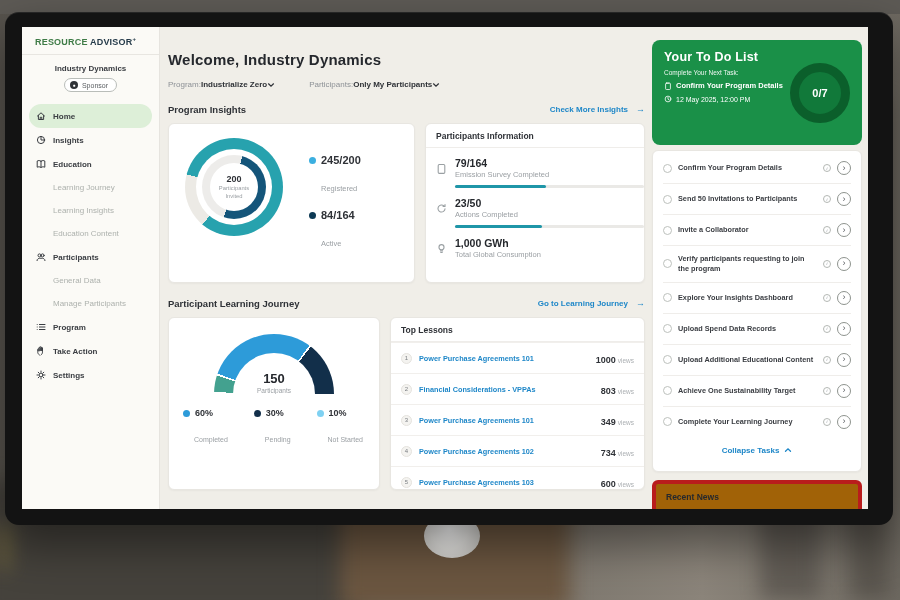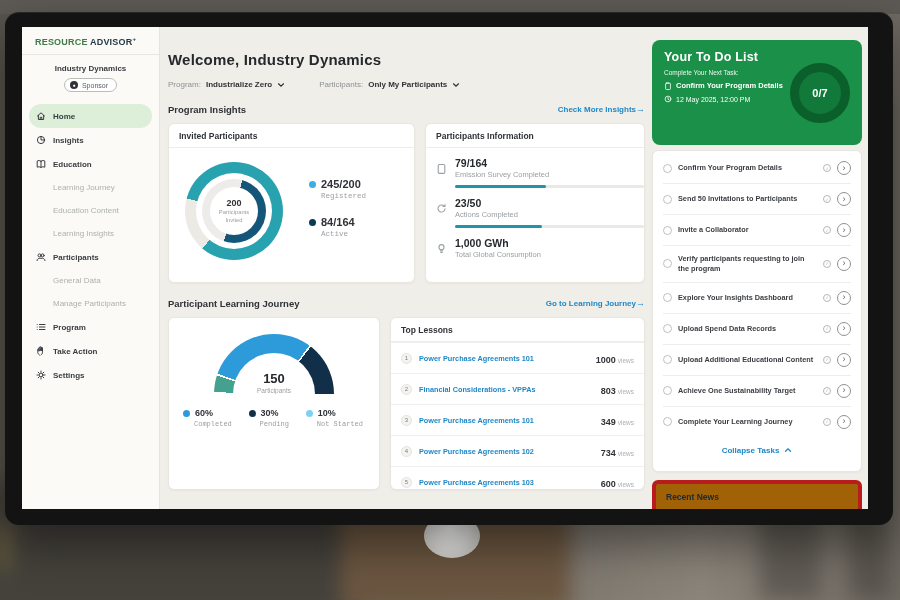--- a/index.html
+++ b/index.html
@@ -33,47 +33,47 @@
   .sb-item { display:flex; align-items:center; gap:7px; height:24px; padding:0 6px 0 14px; font-size:8px; font-weight:bold; color:#3A3D42; cursor:pointer; }
   .sb-item.active { background:#DDEFD8; border-radius:12px; margin:0 7px; padding-left:7px; }
   .sb-sub { height:23px; padding-left:31px; font-size:8px; color:#ADB1AD; display:flex; align-items:center; cursor:pointer; }
   .sb-ico { width:10px; height:10px; display:inline-flex; }
   .sb-ico svg { stroke:#3A3D42; fill:none; stroke-width:1; stroke-linecap:round; stroke-linejoin:round; }
 
   
   .main { position:absolute; left:146px; top:0; width:477px; }
   .welcome { margin-top:24px; font-size:15px; font-weight:bold; color:#25282D; letter-spacing:.2px; }
   .filters { display:flex; gap:34px; margin-top:12px; align-items:center; }
-  .filter { display:flex; align-items:center; gap:5px; font-size:8px; color:#8D9196; cursor:pointer; }
+  .filter { display:flex; align-items:center; font-size:8px; color:#8D9196; cursor:pointer; }
   .filter b { color:#2F3237; }
   .chev { width:8px; height:8px; }
   .chev svg { stroke:#2F3237; fill:none; stroke-width:1.2; stroke-linecap:round; }
   .secrow { display:flex; justify-content:space-between; align-items:center; margin-top:15px; }
   .sectitle { font-size:9.5px; font-weight:bold; color:#2F3237; }
-  .seclink { font-size:8px; font-weight:bold; color:#1E87C8; display:flex; align-items:flex-start; gap:0; cursor:pointer; }
+  .seclink { font-size:8px; font-weight:bold; color:#1E87C8; display:flex; align-items:flex-start; gap:8px; cursor:pointer; }
   .cards { display:flex; gap:10px; margin-top:8px; }
   .card { background:#FFFFFF; border:1px solid #E8E6E1; border-radius:6px; box-shadow:0 1px 2px rgba(0,0,0,.04); }
   .card-h { font-size:8.5px; font-weight:bold; color:#2F3237; padding:7px 10px 6px; border-bottom:1px solid #EFEDEA; }
 
   
   .card-invited { width:247px; height:160px; }
   .inv-body { display:flex; padding:14px 0 0 16px; }
   .donut { position:relative; width:98px; height:98px; border-radius:50%; }
   .d-hole1 { position:absolute; left:11px; top:11px; width:76px; height:76px; border-radius:50%; background:#fff; }
   .d-inner { position:absolute; left:6px; top:6px; width:64px; height:64px; border-radius:50%; }
   .d-hole2 { position:absolute; left:8px; top:8px; width:48px; height:48px; border-radius:50%; background:#fff;
              display:flex; flex-direction:column; align-items:center; justify-content:center; text-align:center; }
   .d-val { font-size:9px; font-weight:bold; color:#2F3237; }
   .d-lab { font-size:5.8px; color:#9A9FA3; margin-top:1px; line-height:1.3; width:40px; }
   .inv-legend { margin:16px 0 0 26px; }
   .lg-item { margin-bottom:16px; }
   .lg-line { display:flex; align-items:center; gap:5px; }
   .lg-dot { width:7px; height:7px; border-radius:50%; }
   .lg-val { font-size:11px; font-weight:bold; color:#2F3237; }
-  .lg-lab { font-size:7.5px; color:#9A9FA3; margin:2px 0 0 12px;font-family:Liberation Mono, monospace; }
+  .lg-lab { font-size:7.5px; color:#9A9FA3; margin:18px 0 0 12px; }
 
   
   .card-info { width:220px; height:160px; }
   .stat { display:flex; gap:8px; padding:9px 0 0 10px; }
   .st-ico { width:11px; height:11px; margin-top:3px; }
   .st-ico svg { stroke:#9AA0A3; fill:none; stroke-width:1; stroke-linecap:round; stroke-linejoin:round; }
   .st-col { flex:1; }
   .st-val { font-size:10.5px; font-weight:bold; color:#25282D; }
   .st-lab { font-size:7.5px; color:#9A9FA3; margin-top:1px; }
   .st-track { height:3px; border-radius:2px; background:#EAE9E6; margin-top:6px; }
@@ -174,24 +174,24 @@
               <svg viewBox="0 0 10 10" width="10" height="10">
                 <path d="M5 2.2C4 1.3 2.2 1.4 1.2 2v6.2C2.3 7.6 4 7.7 5 8.5c1-.8 2.7-.9 3.8-.3V2C7.8 1.4 6 1.3 5 2.2Z M5 2.2v6.3"></path>
               </svg>
             </span>
         <span>Education</span>
       </div>
       <div class="sb-sub">
             <span>Learning Journey</span>
           </div>
       <div class="sb-sub">
+            <span>Learning Insights</span>
+          </div>
+      <div class="sb-sub">
             <span>Education Content</span>
-          </div>
-      <div class="sb-sub">
-            <span>Learning Insights</span>
           </div>
       <div class="sb-item">
         <span class="sb-ico">
               <svg viewBox="0 0 10 10" width="10" height="10">
                 <circle cx="3.5" cy="3.4" r="1.5"></circle>
                 <circle cx="6.6" cy="3.4" r="1.5"></circle>
                 <path d="M1 8.6c0-2 1.8-2.4 4-2.4s4 .4 4 2.4"></path>
               </svg>
             </span>
         <span>Participants</span>
@@ -254,21 +254,20 @@
       <div class="sectitle">Program Insights</div>
       <div class="seclink">
         <span>Check More Insights</span>
         <span class="arrow">→</span>
       </div>
     </div>
 
     <div class="cards">
 
       <div class="card card-invited">
-        <div class="card-h">Invited Participants</div>
         <div class="inv-body">
           <div class="donut" id="donut-outer" style="background: conic-gradient(from 285deg, rgb(39, 162, 174) 0deg, rgb(39, 162, 174) 82%, rgb(236, 234, 229) 82%, rgb(236, 234, 229) 100%);">
             <div class="d-hole1">
               <div class="d-inner" id="donut-inner" style="background: conic-gradient(from 15deg, rgb(20, 85, 122) 0deg, rgb(20, 85, 122) 51%, rgb(237, 236, 234) 51%, rgb(237, 236, 234) 100%);">
                 <div class="d-hole2">
                   <div class="d-val">200</div>
                   <div class="d-lab">Participants Invited</div>
                 </div>
               </div>
             </div>

